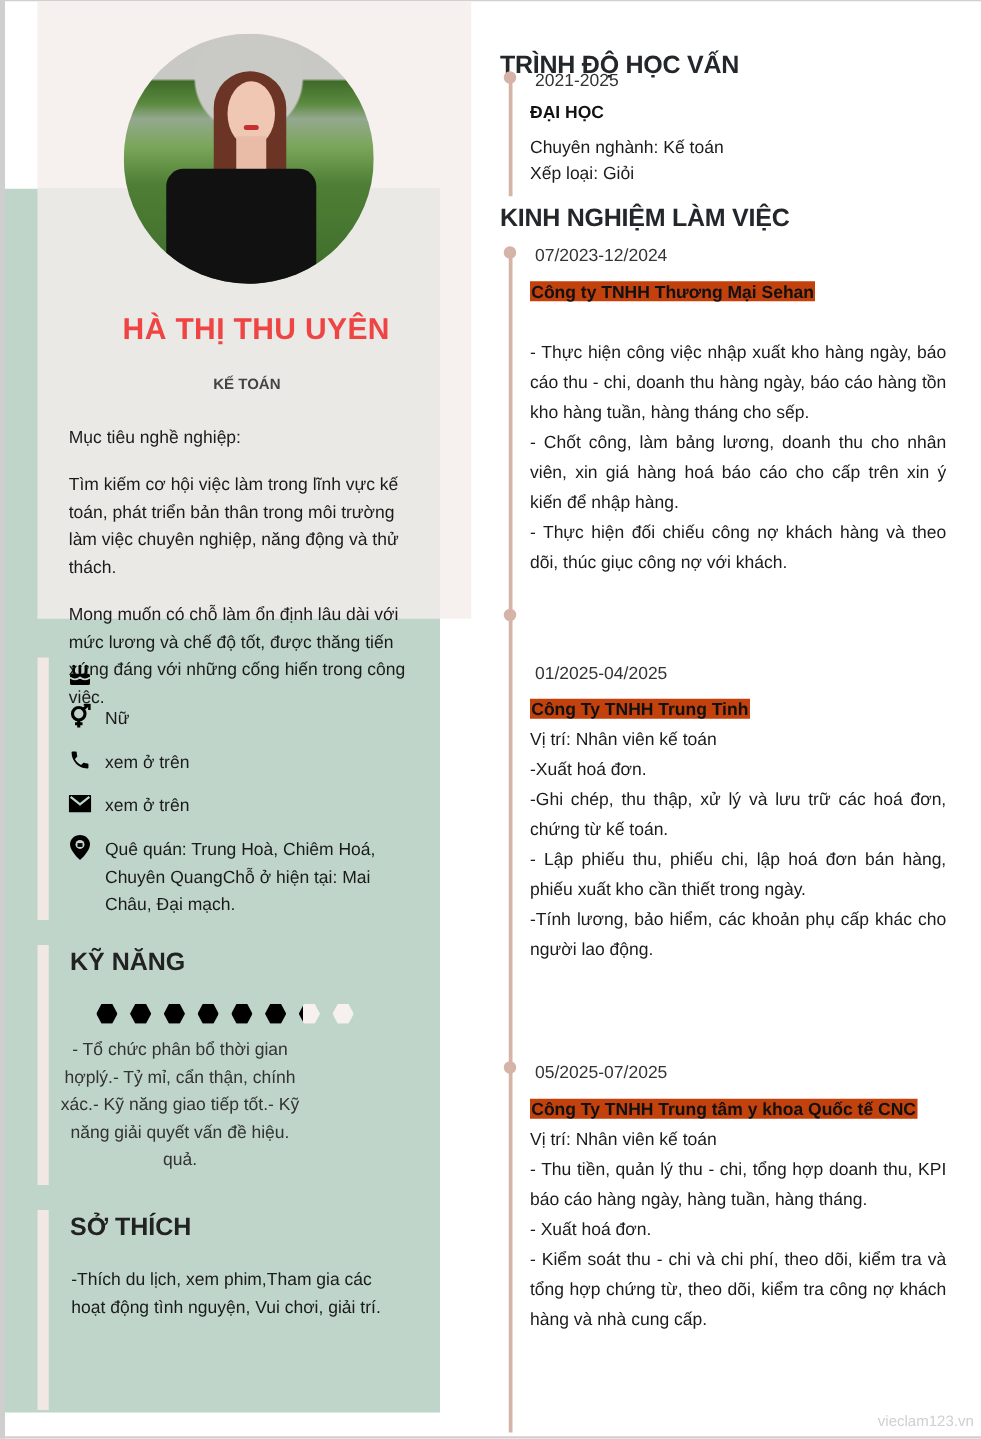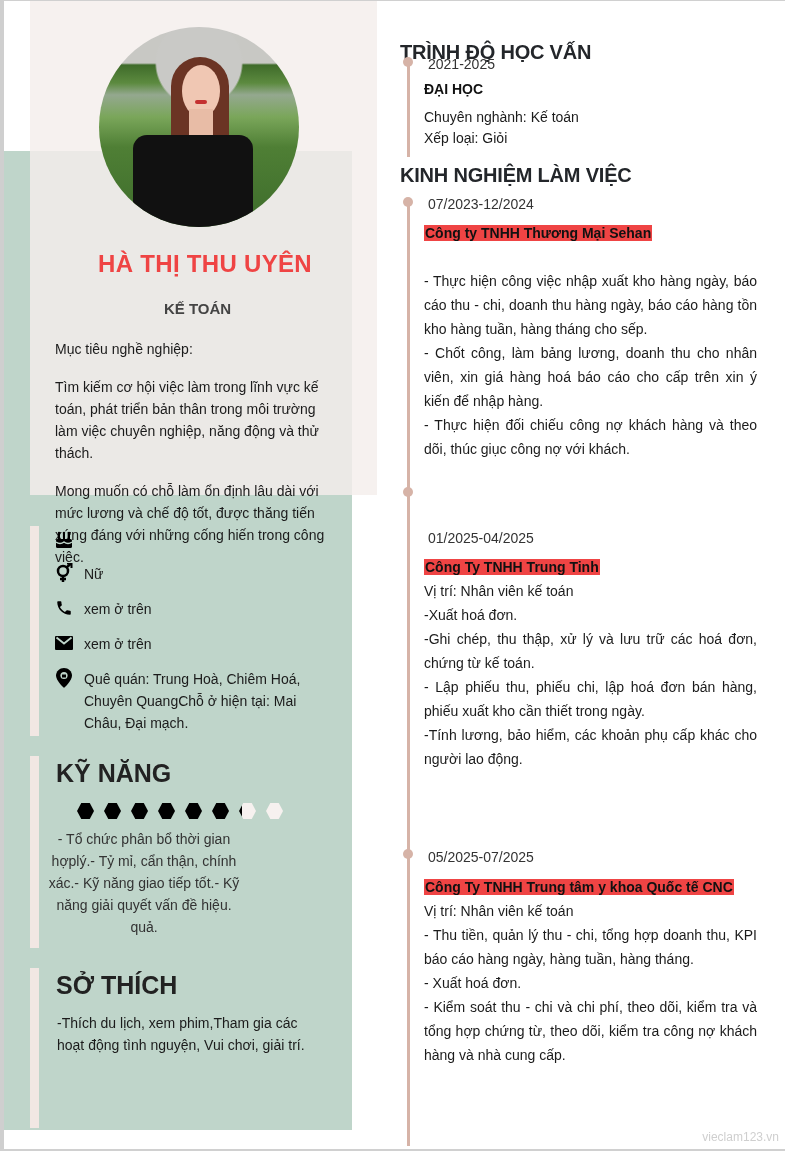--- a/index.html
+++ b/index.html
@@ -28,54 +28,54 @@
   .avatar .lips { position: absolute; left: 96px; top: 73px; width: 12px; height: 4px; background: #c43030; border-radius: 3px; }
   .avatar .neck { position: absolute; left: 90px; top: 82px; width: 24px; height: 30px; background: #e8bca6; }
   .avatar .dress { position: absolute; left: 34px; top: 108px; width: 120px; height: 100px; background: #111; border-radius: 14px 14px 0 0; }
 
   .name {
     position: absolute; left: 30px; top: 250px; width: 350px; text-align: center;
     font-size: 24px; font-weight: bold; color: #ef4444; letter-spacing: 0.3px;
   }
   .job-title {
     position: absolute; left: 30px; top: 300px; width: 335px; text-align: center;
-    font-size: 15px; font-weight: bold; color: #444;
+    font-size: 12px; font-weight: bold; color: #444;
   }
   .objective {
     position: absolute; left: 39px; top: 322px; width: 312px;
     font-size: 14px; line-height: 22px; color: #1b1b1b;
   }
   .objective div { margin: 16px; }
 
   .side-bar-accent { position: absolute; left: 30px; width: 9px; background: #f1e7e3; }
 
   .contact { position: absolute; left: 54px; top: 530px; width: 280px; }
   .contact-row { display: flex; align-items: flex-start; font-size: 14px; line-height: 22px; color: #1b1b1b; margin-bottom: 13px; }
   .contact-row .ico { width: 20px; height: 20px; margin-right: 10px; flex: 0 0 20px; display: flex; align-items: center; justify-content: center; }
   .contact-row .txt { flex: 1; }
 
-  .section-title-left { position: absolute; left: 56px; font-size: 25px; font-weight: bold; color: #222; text-align: center; }
+  .section-title-left { position: absolute; left: 56px; font-size: 20px; font-weight: bold; color: #222; text-align: center; }
 
   .hexes { position: absolute; left: 77px; top: 803px; display: flex; }
   .hex { width: 17px; height: 16px; margin-right: 10px; clip-path: polygon(25% 0, 75% 0, 100% 50%, 75% 100%, 25% 100%, 0 50%); }
   .hex.full { background: #000; }
   .hex.empty { background: #f6f1ef; }
   .hex.half { background: linear-gradient(90deg, #000 0 18%, #f6f1ef 18% 100%); }
 
   .skills-text { position: absolute; left: 44px; top: 828px; width: 200px; text-align: center; font-size: 14px; line-height: 22px; color: #333; }
   .hobby-text { position: absolute; left: 57px; top: 1012px; width: 270px; font-size: 14px; line-height: 22px; color: #1b1b1b; }
 
   .right-title { position: absolute; left: 400px; font-size: 20px; font-weight: bold; color: #23262a; letter-spacing: -0.2px; }
 
   .timeline-line { position: absolute; left: 407px; width: 3px; background: #d6b3a7; }
   .timeline-dot { position: absolute; left: 403px; width: 10px; height: 10px; border-radius: 50%; background: #d6b3a7; }
 
   .date { position: absolute; left: 428px; font-size: 14px; color: #333; }
   .block { position: absolute; left: 424px; width: 333px; font-size: 14px; line-height: 24px; color: #1b1b1b; }
-  .block .company { display: inline; font-weight: bold; background: #ef4444; padding: 0 1px; color: #111; }
+  .block .company { display: inline; font-weight: bold; background: #c2410c; padding: 0 1px; color: #111; }
   .block p { margin: 0; text-align: justify; }
   .edu-degree { position: absolute; left: 424px; top: 81px; font-size: 14px; font-weight: bold; color: #111; }
   .edu-lines { position: absolute; left: 424px; top: 107px; font-size: 14px; line-height: 21px; color: #1b1b1b; }
 
   .watermark { position: absolute; right: 6px; top: 1130px; font-size: 12px; color: #cfcfcf; }
 </style>
 </head>
 <body>
 
 <div class="frame-top"></div>

